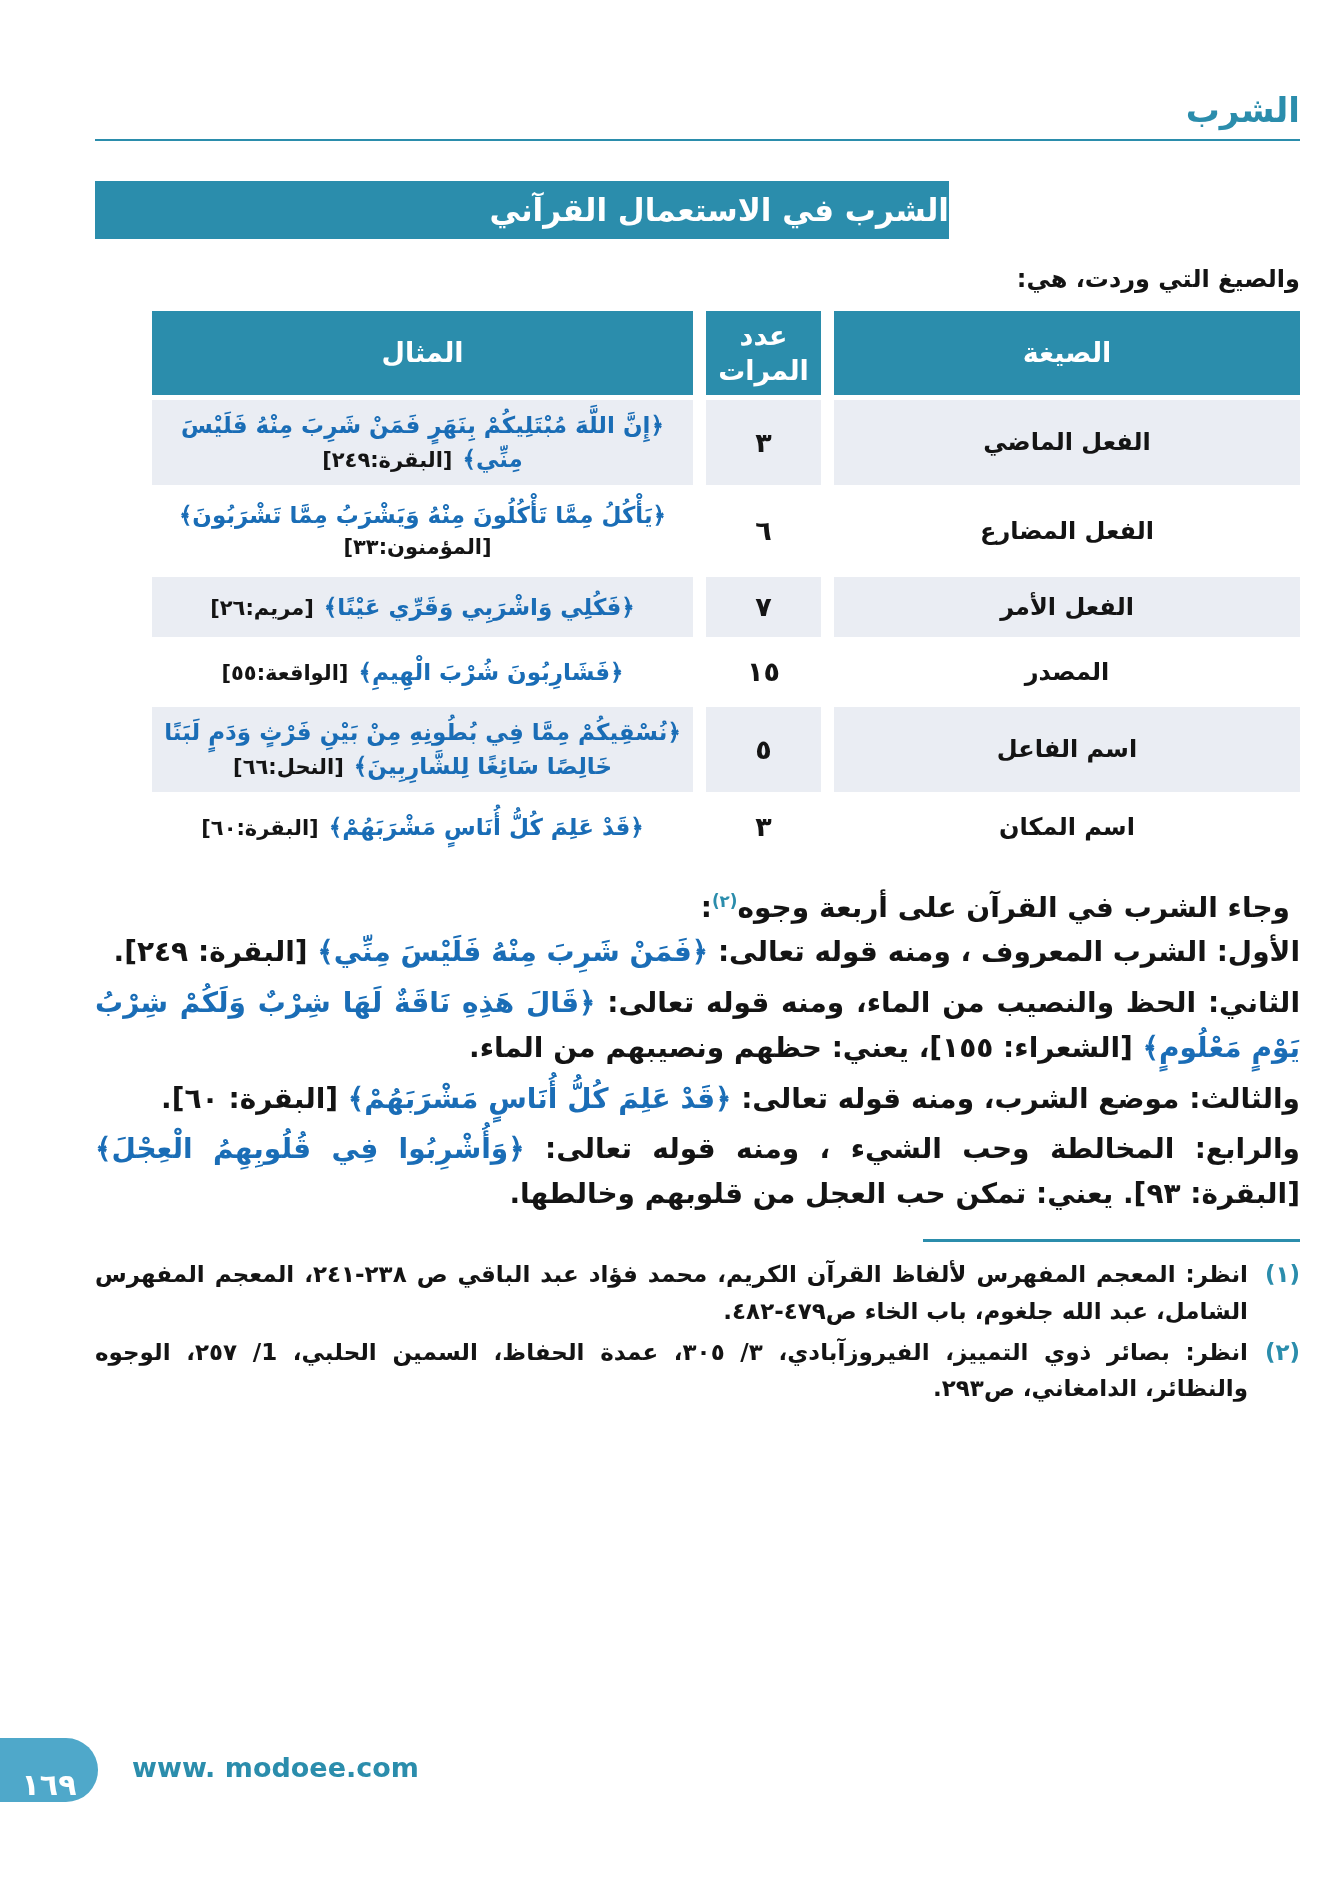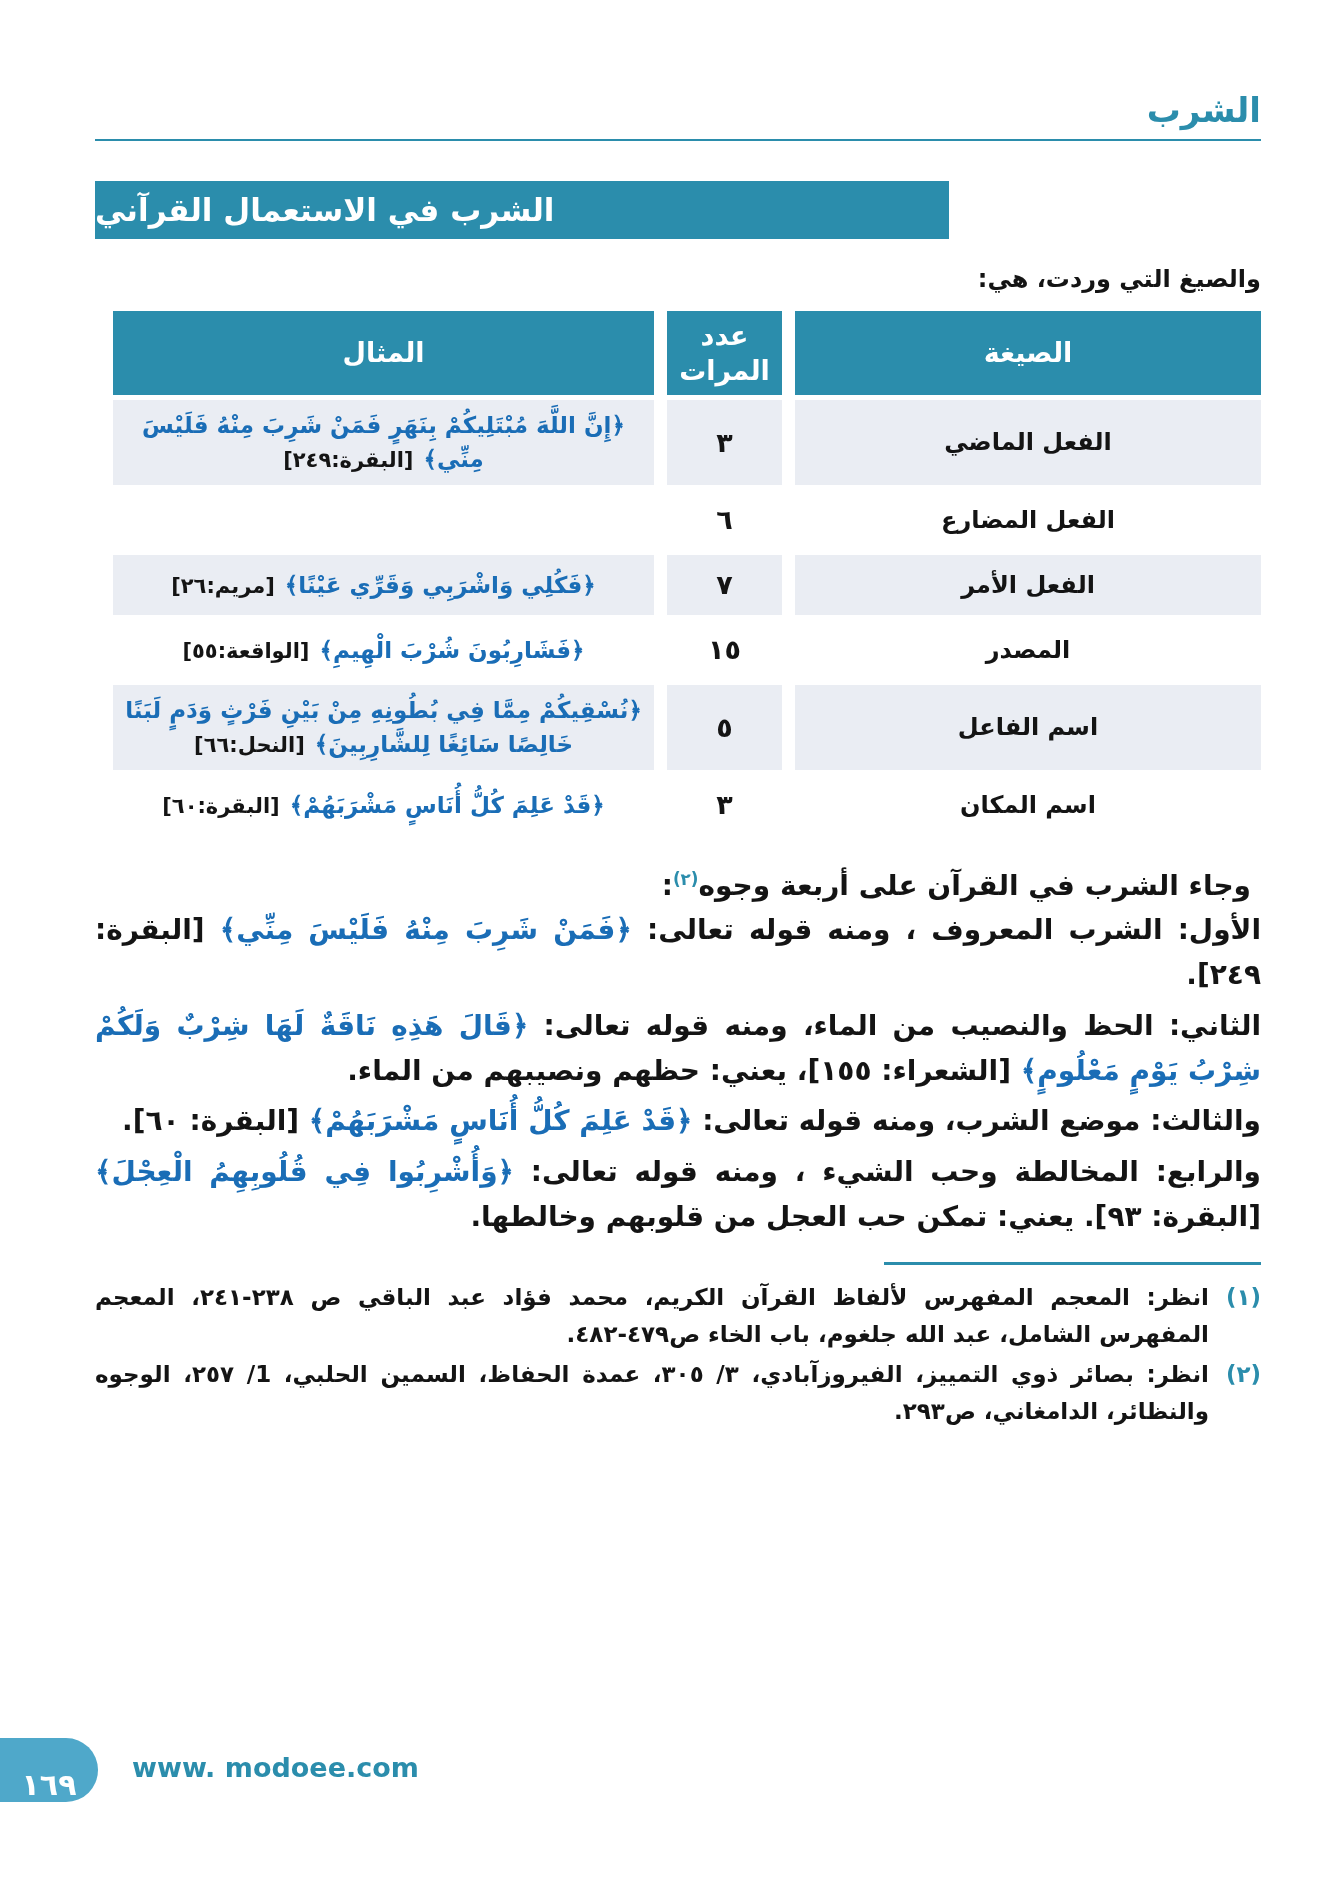--- a/index.html
+++ b/index.html
@@ -6,37 +6,37 @@
   .page {
     position:relative;
     width:1339px; height:1890px;
     margin:0 auto;
     background:#fff;
     overflow:hidden;
     direction:rtl;
     font-family:"DejaVu Sans","Liberation Sans",sans-serif;
     color:#141414;
   }
-  .content { padding:90px 78px 0 95px; }
+  .content { padding:90px 39px 0 95px; }
 
   
   .running-head {
     color:var(--teal,#2b8dac);
     font-size:34px; font-weight:bold;
     line-height:1.2;
   }
   .head-rule { border-bottom:2px solid var(--teal,#2b8dac); margin-top:8px; }
 
   
   .title-bar {
     margin:40px auto 8px 0;      
     width:854px; height:58px;
     background:var(--teal,#2b8dac);
     color:#fff;
-    display:flex; align-items:center; justify-content:flex-end;
+    display:flex; align-items:center; justify-content:flex-start;
     font-size:31px; font-weight:bold;
   }
 
   p { margin:0; }
   .intro1 { margin:24px 28px 0 0; font-size:28px; font-weight:bold; }
   .intro2 { margin:26px 0 0 0; font-size:24px; font-weight:bold; }
   sup.note {
     color:var(--teal,#2b8dac);
     font-size:0.6em; font-weight:bold;
     vertical-align:super;
@@ -150,20 +150,23 @@
         <div class="cell form">الفعل الماضي</div>
         <div class="cell count">٣</div>
         <div class="cell example">
           <div class="extext"><span class="verse">﴿إِنَّ اللَّهَ مُبْتَلِيكُمْ بِنَهَرٍ فَمَنْ شَرِبَ مِنْهُ فَلَيْسَ مِنِّي﴾</span><span class="vref">[البقرة:٢٤٩]</span></div>
         </div>
       </div>
 
       <div class="trow row-even">
         <div class="cell form">الفعل المضارع</div>
         <div class="cell count">٦</div>
+        <div class="cell example">
+          <div class="extext"><span class="verse">﴿يَأْكُلُ مِمَّا تَأْكُلُونَ مِنْهُ وَيَشْرَبُ مِمَّا تَشْرَبُونَ﴾</span><span class="vref">[المؤمنون:٣٣]</span></div>
+        </div>
       </div>
 
       <div class="trow row-odd">
         <div class="cell form">الفعل الأمر</div>
         <div class="cell count">٧</div>
         <div class="cell example">
           <div class="extext"><span class="verse">﴿فَكُلِي وَاشْرَبِي وَقَرِّي عَيْنًا﴾</span><span class="vref">[مريم:٢٦]</span></div>
         </div>
       </div>
 

